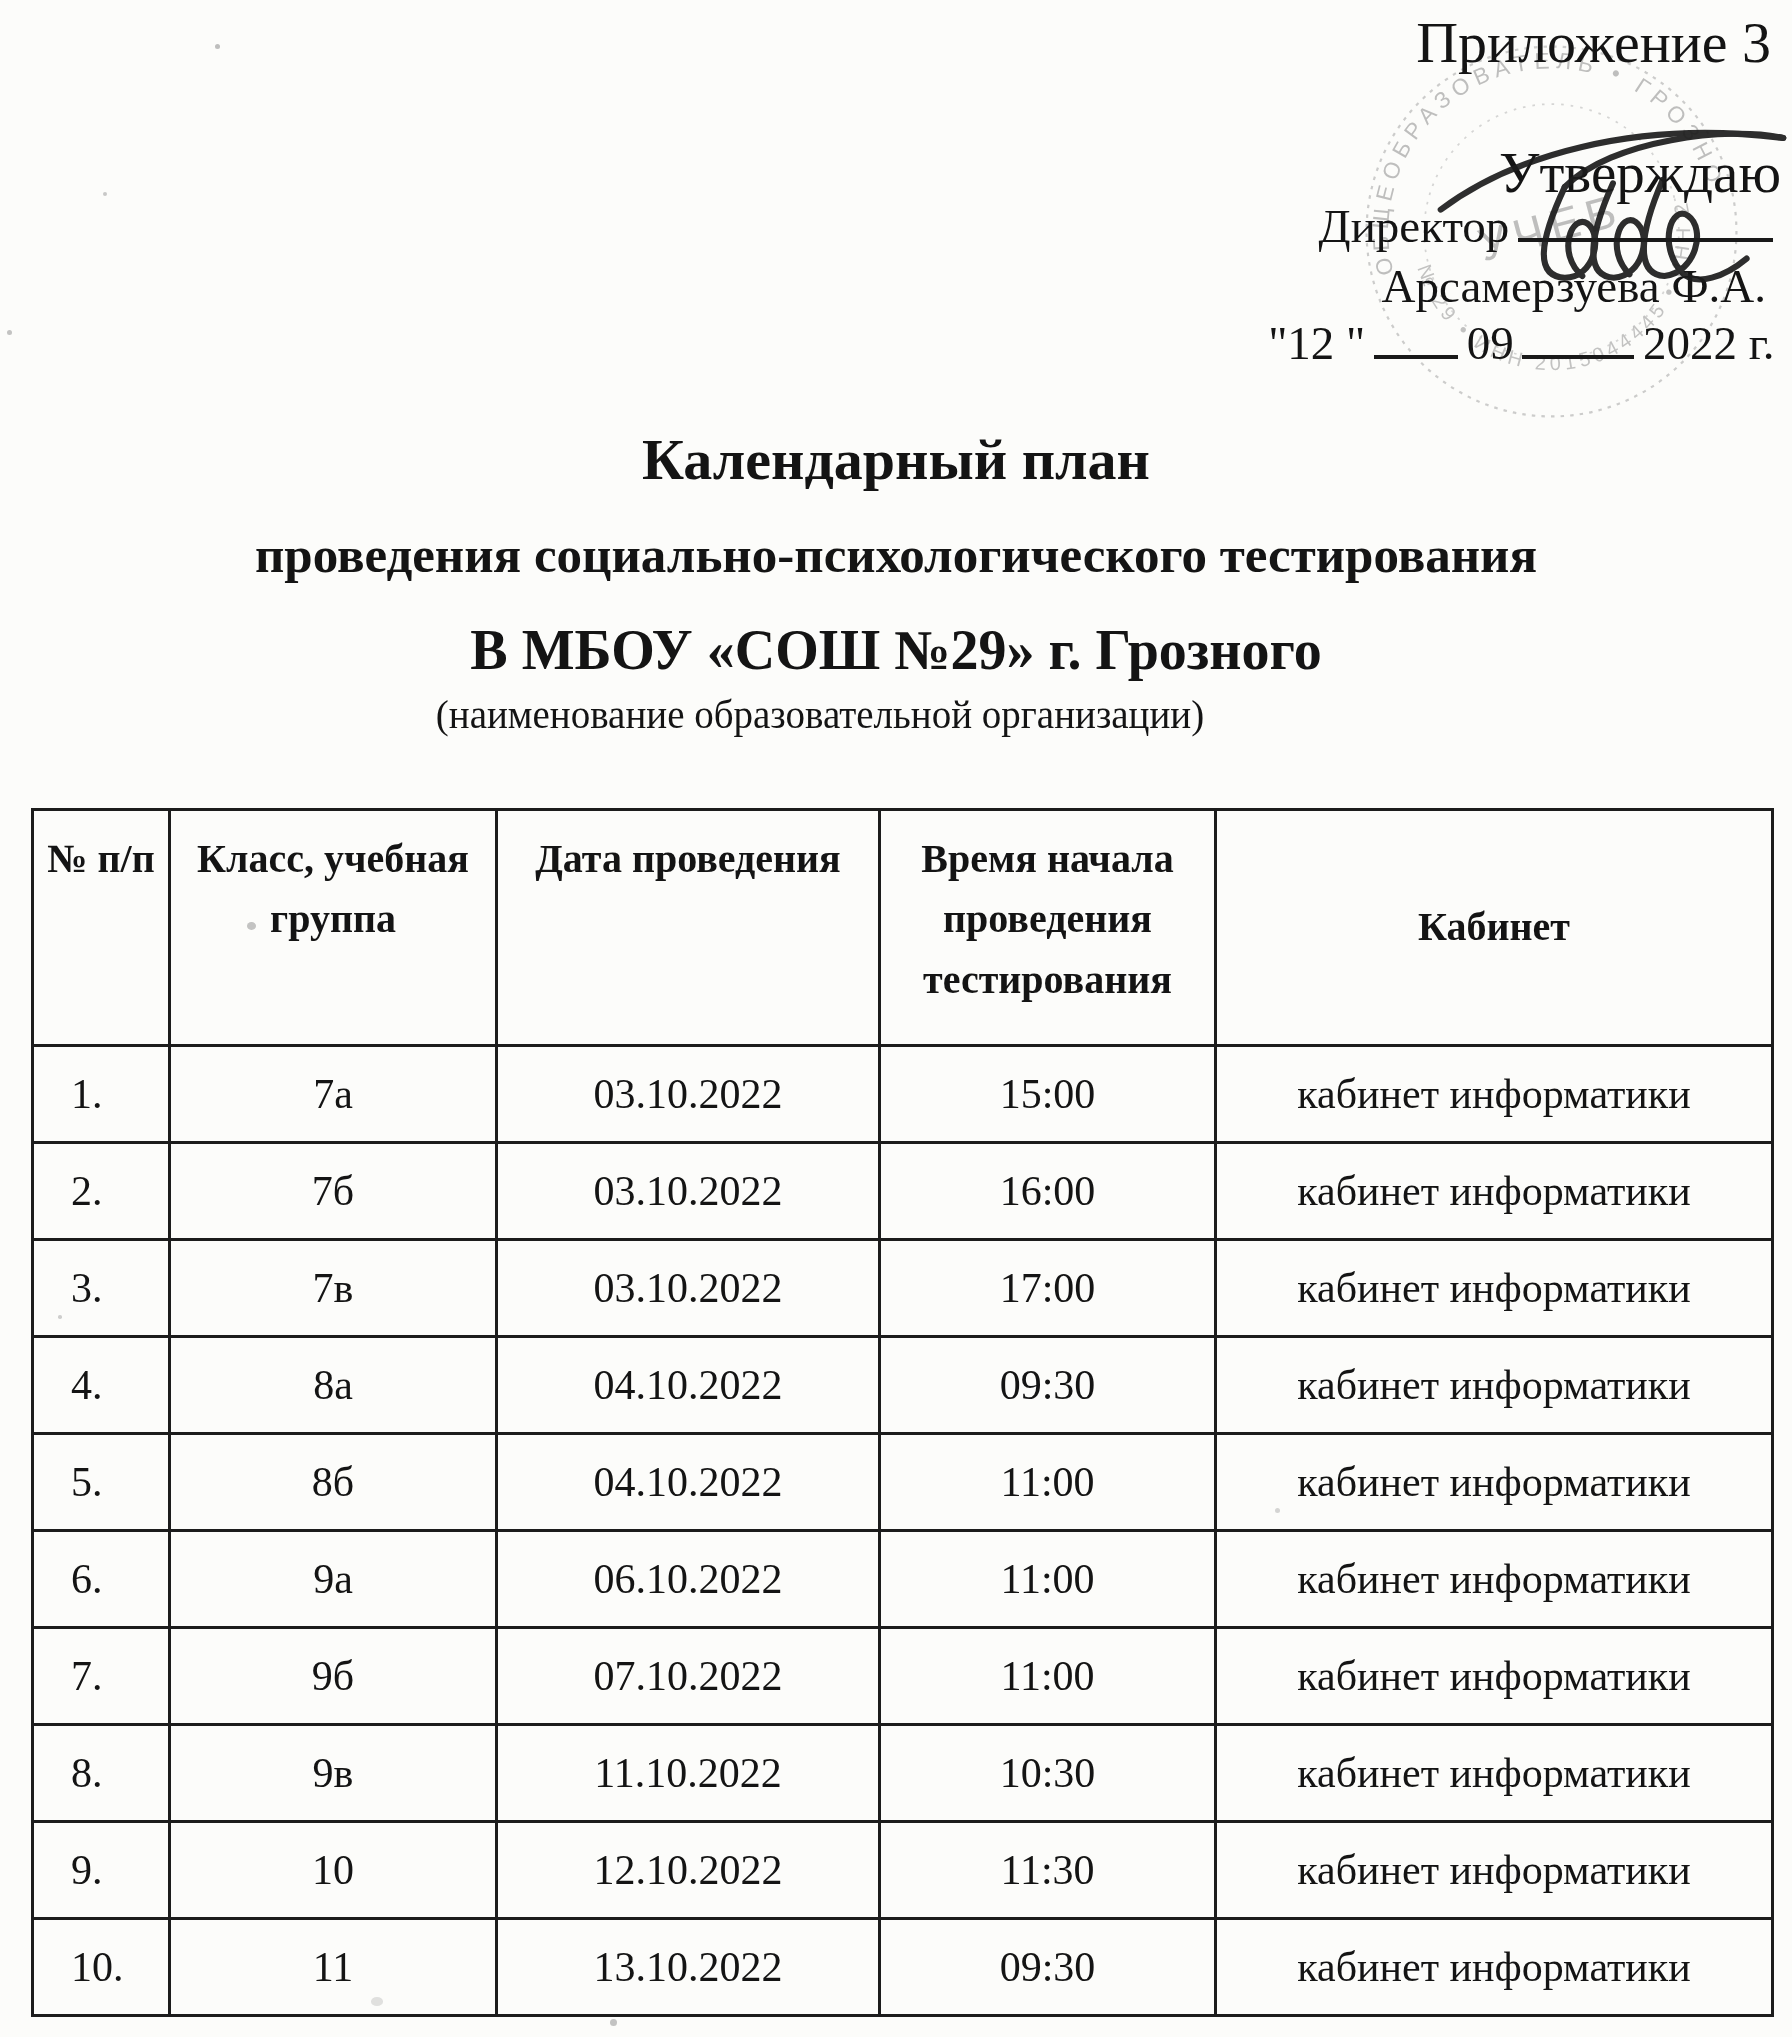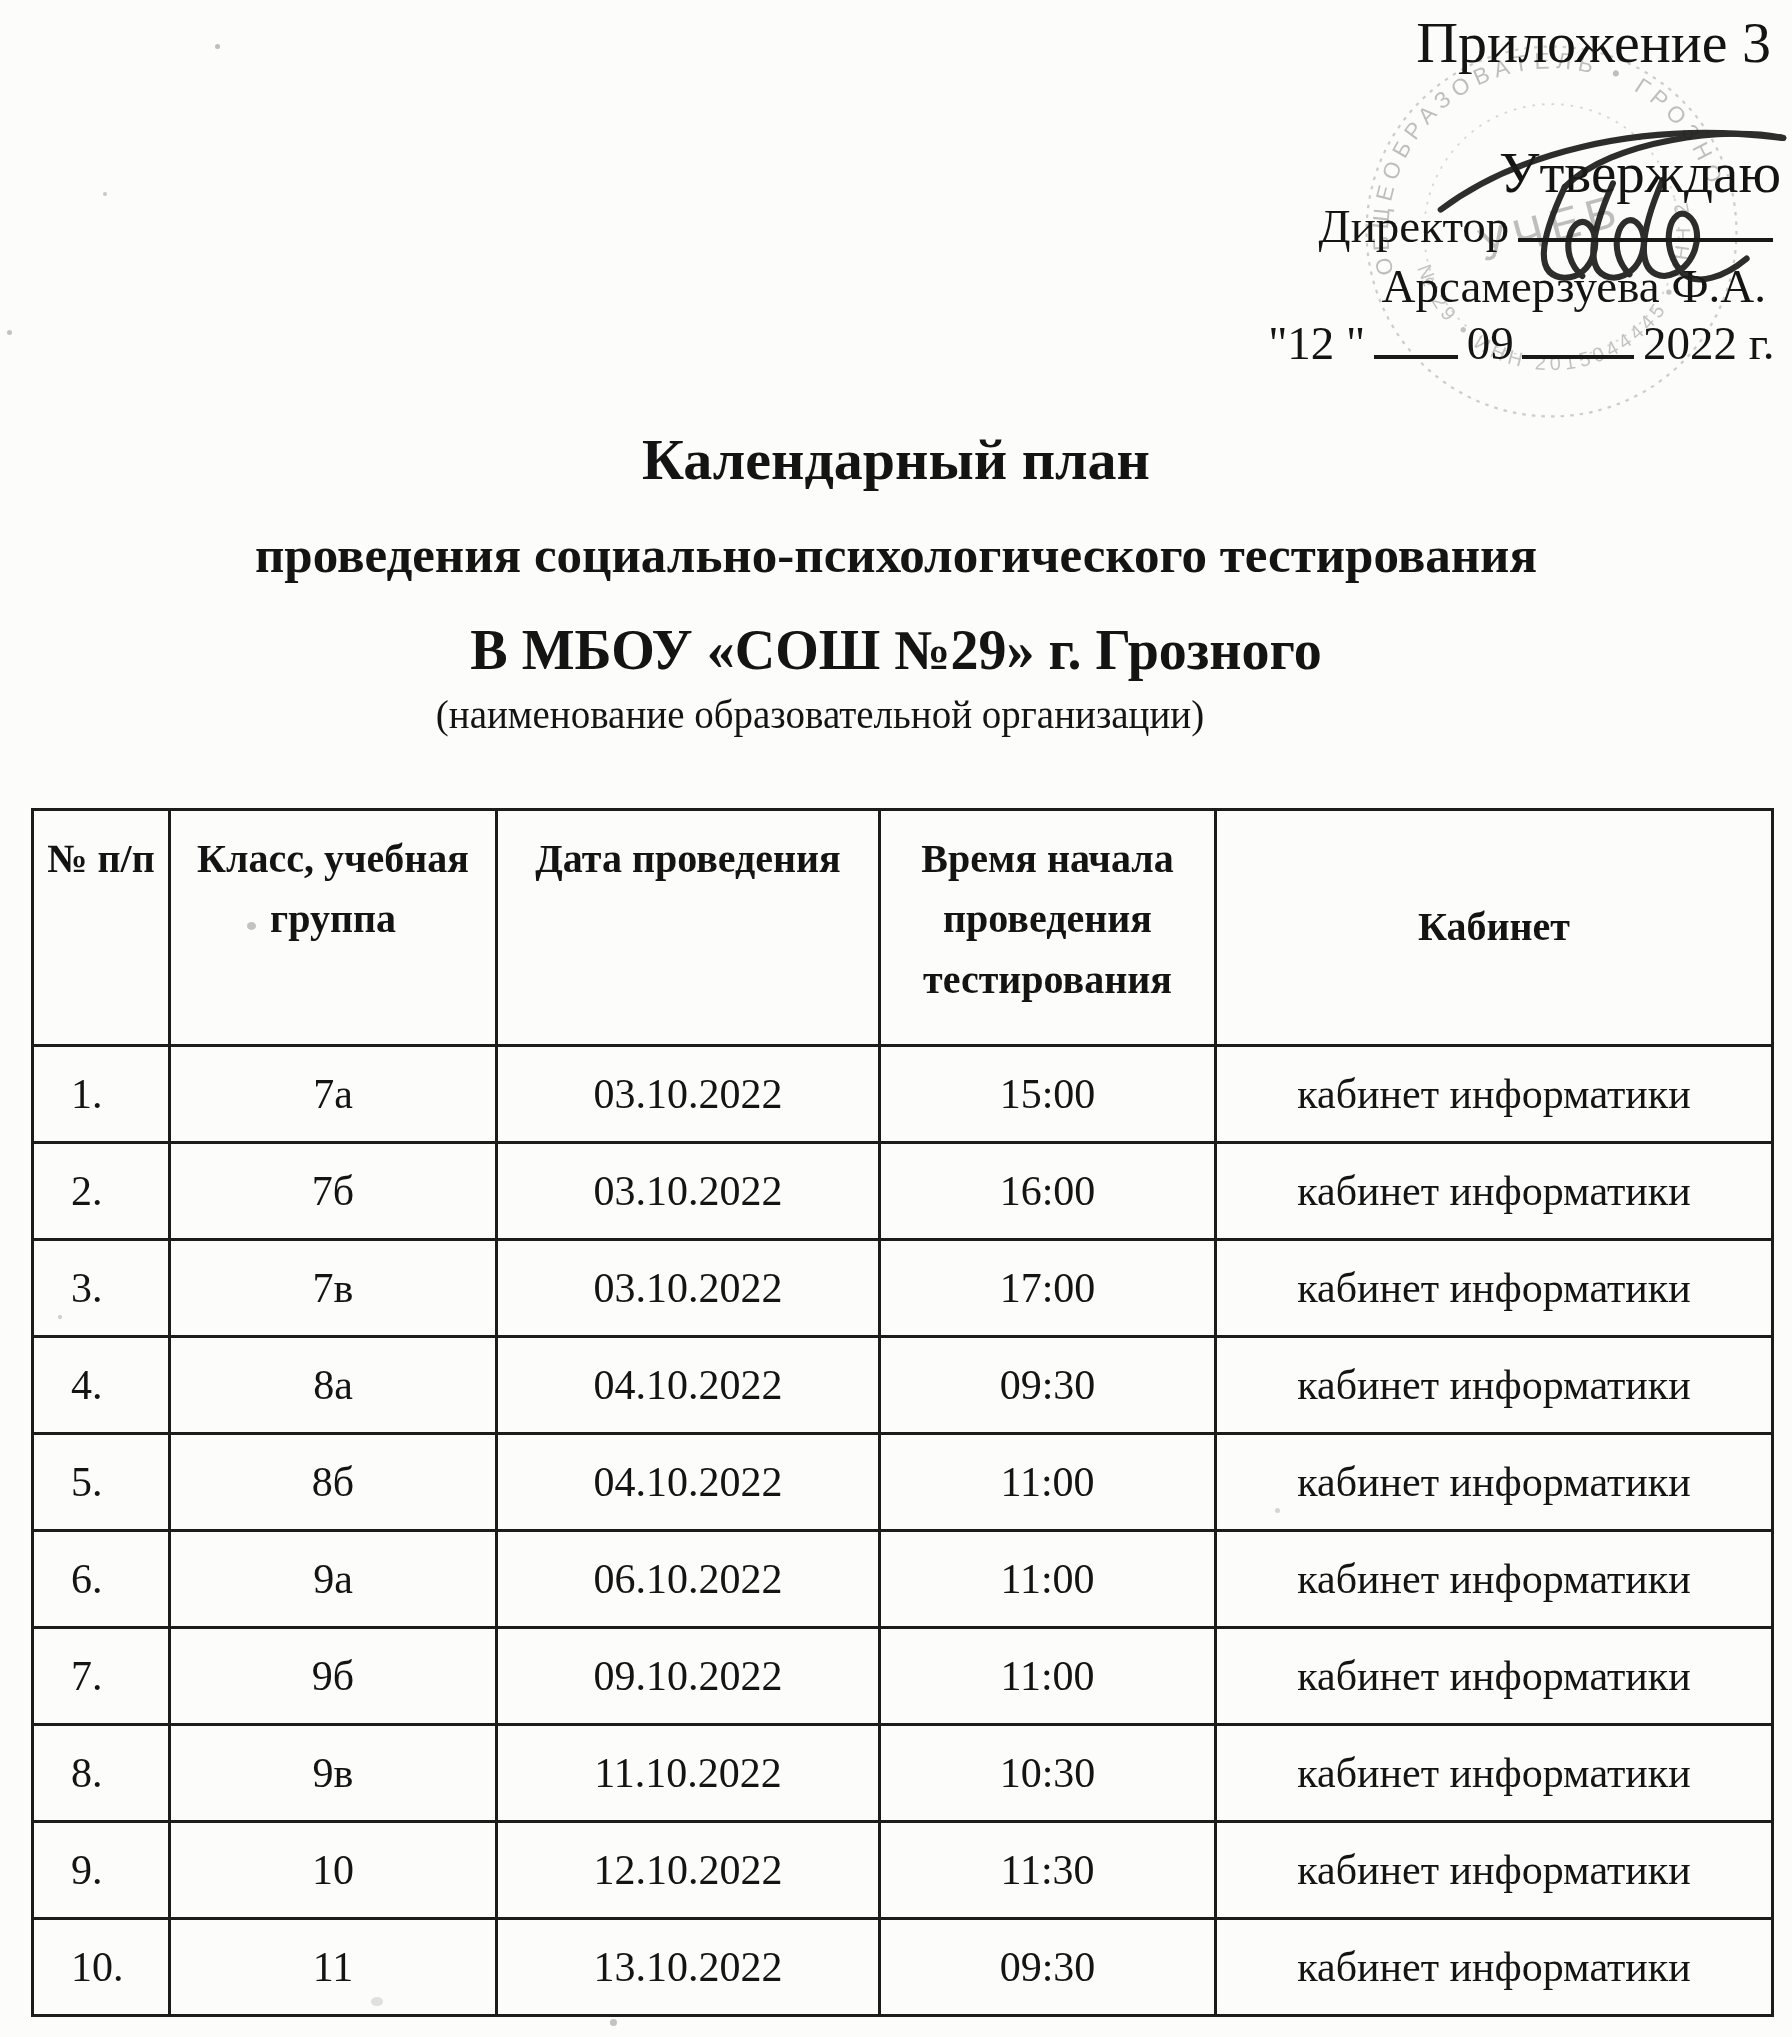--- a/index.html
+++ b/index.html
@@ -149,21 +149,21 @@
       <tr class="row">
         <td class="num">6.</td>
         <td>9а</td>
         <td>06.10.2022</td>
         <td>11:00</td>
         <td>кабинет информатики</td>
       </tr>
       <tr class="row">
         <td class="num">7.</td>
         <td>9б</td>
-        <td>09.10.2022</td>
+        <td>07.10.2022</td>
         <td>11:00</td>
         <td>кабинет информатики</td>
       </tr>
       <tr class="row">
         <td class="num">8.</td>
         <td>9в</td>
         <td>11.10.2022</td>
         <td>10:30</td>
         <td>кабинет информатики</td>
       </tr>

